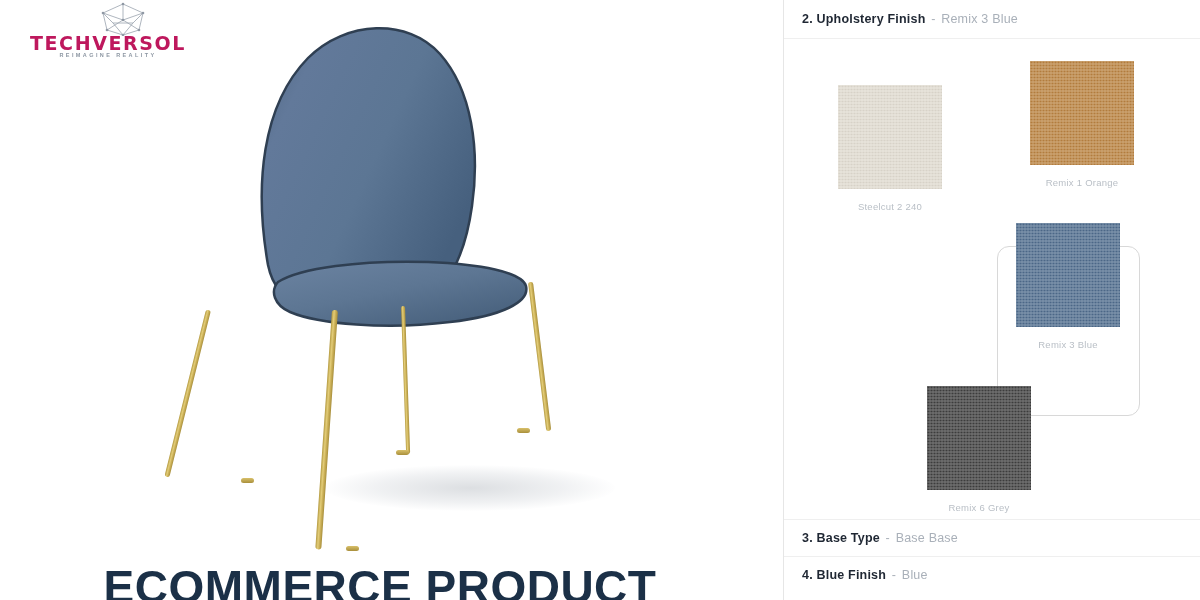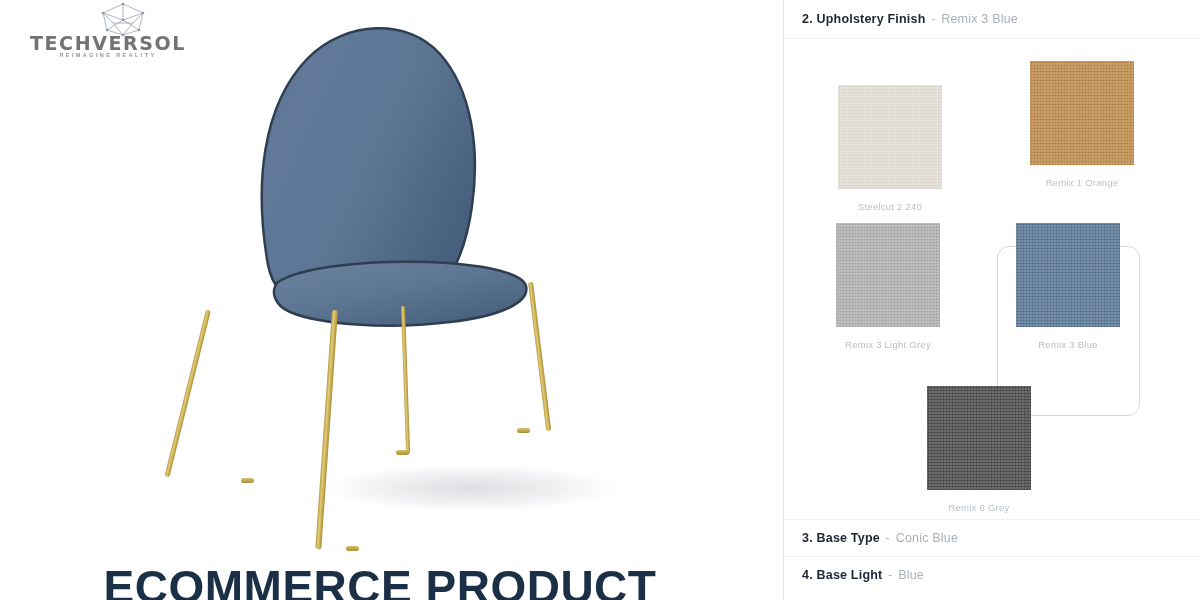--- a/index.html
+++ b/index.html
@@ -12,21 +12,21 @@
   #app{position:relative;width:1200px;height:600px;background:#fff;}
 
   
   #left-pane{position:absolute;left:0;top:0;width:783px;height:600px;background:#fff;overflow:hidden;}
 
   
   #brand-logo{position:absolute;left:18px;top:2px;width:180px;height:62px;}
   #logo-mark{position:absolute;left:78px;top:0px;width:54px;height:34px;}
   #brand-name{
     position:absolute;left:0;top:30px;width:180px;text-align:center;
-    font-size:19px;font-weight:bold;letter-spacing:1.6px;color:#737373;
+    font-size:19px;font-weight:bold;letter-spacing:1.6px;color:#be185d;
     font-family:"DejaVu Sans",sans-serif;
   }
   #brand-tagline{
     position:absolute;left:0;top:50px;width:180px;text-align:center;
     font-size:5.5px;font-weight:bold;letter-spacing:2.4px;color:#8d97a3;
   }
 
   
   #chair-figure{position:absolute;left:150px;top:10px;width:480px;height:560px;}
   #chair-shadow{
@@ -155,26 +155,20 @@
         <div class="swatch-label">Steelcut 2 240</div>
       </div>
 
       <div class="swatch-cell" style="left:219px;top:22px;">
         <div class="swatch-chip" style="background:#b8813f;">
             <div class="weave"></div>
           </div>
         <div class="swatch-label">Remix 1 Orange</div>
       </div>
 
-      <div class="swatch-cell" style="left:25px;top:184px;">
-        <div class="swatch-chip" style="background:#a9a9a9;">
-            <div class="weave"></div>
-          </div>
-        <div class="swatch-label">Remix 3 Light Grey</div>
-      </div>
 
       <div class="swatch-cell" style="left:205px;top:184px;">
         <div class="swatch-chip" style="background:#4e6b8c;">
             <div class="weave"></div>
           </div>
         <div class="swatch-label">Remix 3 Blue</div>
       </div>
 
       <div class="swatch-cell" style="left:116px;top:347px;">
         <div class="swatch-chip" style="background:#3e3e3e;">
@@ -182,26 +176,26 @@
           </div>
         <div class="swatch-label">Remix 6 Grey</div>
       </div>
     </div>
 
     <div id="row-base-type" class="panel-row">
       <div class="row-title">
         <span>3.</span>
         <span>Base Type</span>
         <span class="row-dash">-</span>
-        <span class="row-value">Conic Blue</span>
+        <span class="row-value">Base Base</span>
       </div>
     </div>
 
     <div id="row-base-finish" class="panel-row">
       <div class="row-title">
         <span>4.</span>
-        <span>Base Light</span>
+        <span>Blue Finish</span>
         <span class="row-dash">-</span>
         <span class="row-value">Blue</span>
       </div>
     </div>
   </div>
 </div>
 
 </body></html>

